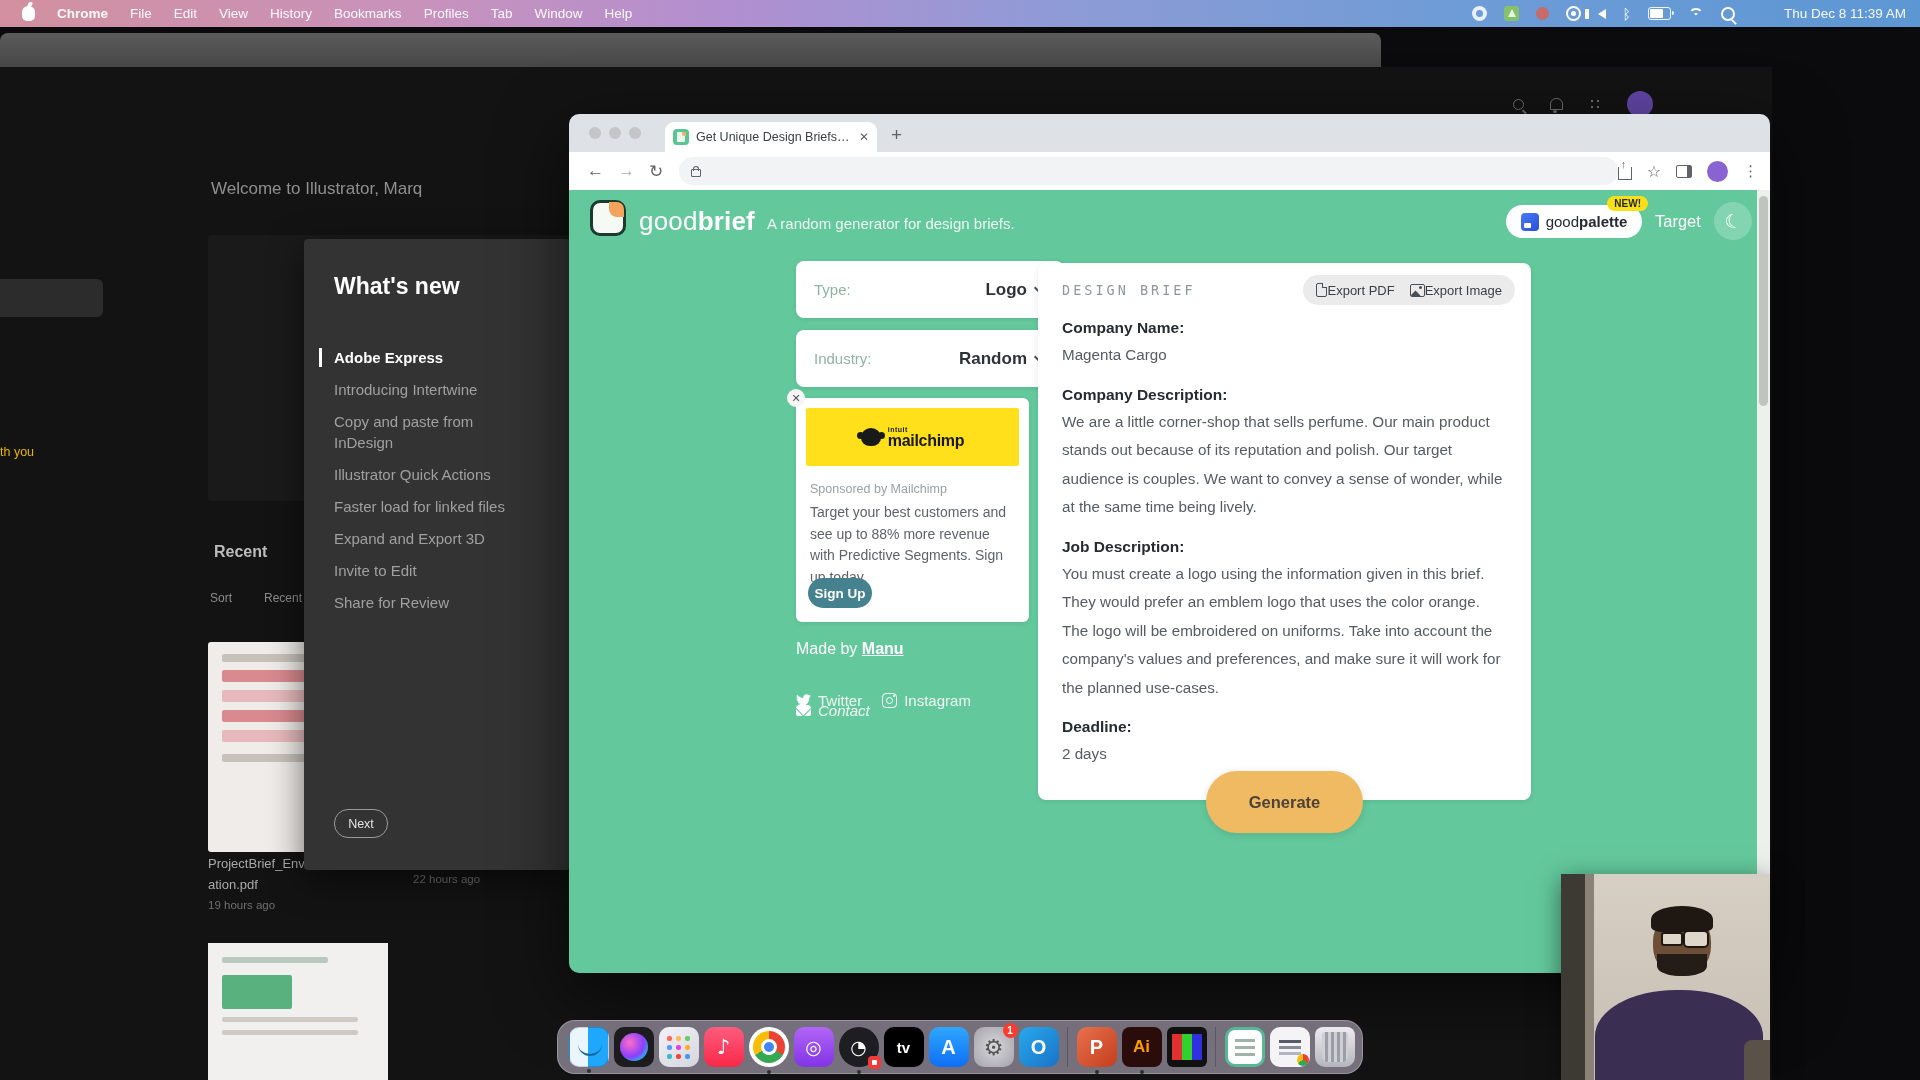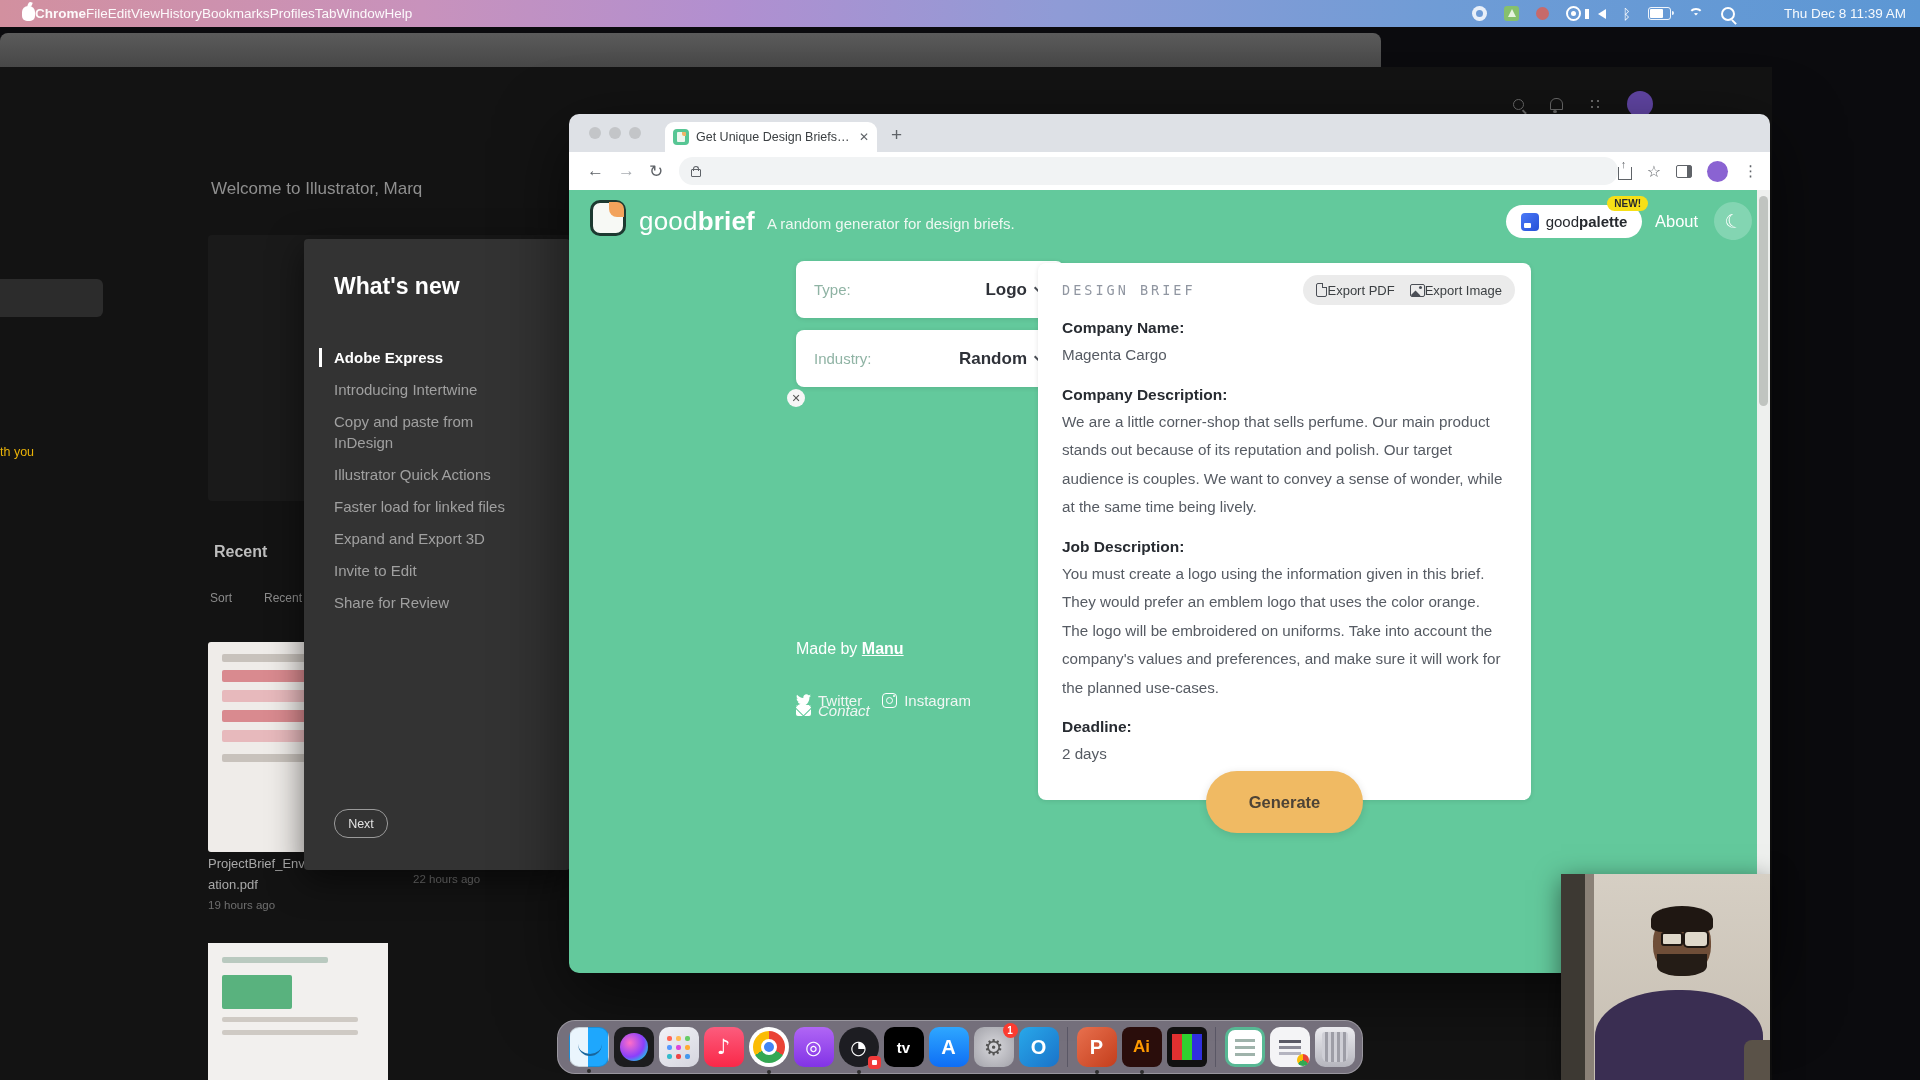--- a/index.html
+++ b/index.html
@@ -3,21 +3,21 @@
 <meta charset="utf-8">
 <style>
   html,body{margin:0;padding:0;background:#000;}
   .screen{position:relative;width:1920px;height:1080px;overflow:hidden;background:#0b0b0e;font-family:"Liberation Sans",sans-serif;}
   .abs{position:absolute;}
 
   
   .menubar{position:absolute;left:0;top:0;width:1920px;height:27px;display:flex;align-items:center;
     background:linear-gradient(90deg,#d2909f 0%,#c892bc 22%,#b18fd0 38%,#8f9bd6 55%,#6f9cd6 75%,#5c97d4 100%);
     color:rgba(255,255,255,.95);font-size:13.5px;}
-  .menubar .menus{display:flex;align-items:center;padding-left:22px;}
+  .menubar .menus{display:flex;align-items:center;gap:22px;padding-left:22px;}
   .menubar .menus .mi{white-space:nowrap;}
   .menubar .menus .mi.bold{font-weight:700;}
   .apple-glyph{width:13px;height:15px;background:#fff;border-radius:6px 6px 5px 5px;position:relative;display:inline-block;}
   .apple-glyph:before{content:"";position:absolute;top:-4px;left:6px;width:4px;height:5px;background:#fff;border-radius:60% 0 60% 0;transform:rotate(20deg);}
   .menubar .status{margin-left:auto;display:flex;align-items:center;gap:17px;padding-right:14px;}
   .sic{display:inline-flex;align-items:center;justify-content:center;}
   .ic-circle{width:15px;height:15px;border-radius:50%;background:rgba(255,255,255,.85);position:relative;}
   .ic-circle:after{content:"";position:absolute;inset:4px;border-radius:50%;background:#6f9cd6;}
   .ic-green{width:15px;height:15px;border-radius:3px;background:#86c06c;position:relative;}
   .ic-green:after{content:"";position:absolute;left:4px;top:3px;border-left:4px solid transparent;border-right:4px solid transparent;border-bottom:8px solid #e7f3df;}
@@ -313,41 +313,53 @@
 
     <div class="page">
       <div class="gb-logo abs"></div>
       <div class="abs gb-word"><span>good</span><b>brief</b></div>
       <div class="abs gb-tag">A random generator for design briefs.</div>
       <div class="abs gp-pill">
         <span class="gp-icon"></span>
         <span class="gp-text"><span>good</span><b>palette</b></span>
         <span class="gp-new">NEW!</span>
       </div>
-      <div class="abs gb-about">About</div>
+      <div class="abs gb-about">Target</div>
       <div class="abs gb-moon">
           <span>☾</span>
         </div>
 
       <div class="abs card dd" style="top:71px;">
         <span class="dd-label">Type:</span>
         <span class="dd-val">
             <span>Logo</span>
             <i class="chev"></i>
           </span>
       </div>
       <div class="abs card dd" style="top:140px;">
         <span class="dd-label">Industry:</span>
         <span class="dd-val">
             <span>Random</span>
             <i class="chev"></i>
           </span>
       </div>
 
       <div class="abs ad-x">✕</div>
+      <div class="abs card ad">
+        <div class="ad-banner">
+          <span class="freddie"></span>
+          <span class="mc-txt">
+            <span class="mc-intuit">intuit</span>
+            <span class="mc-brand">mailchimp</span>
+          </span>
+        </div>
+        <div class="ad-sponsored">Sponsored by Mailchimp</div>
+        <div class="ad-body">Target your best customers and see up to 88% more revenue with Predictive Segments. Sign up today.</div>
+        <div class="ad-cta">Sign Up</div>
+      </div>
 
       <div class="abs madeby"><span>Made by</span> <b>Manu</b></div>
       <div class="abs social">
         <span class="lk">
           <svg width="15" height="13" viewBox="0 0 24 20">
               <path fill="#fff" d="M24 2.3c-.9.4-1.8.7-2.8.8 1-.6 1.8-1.6 2.1-2.7-.9.6-2 1-3.1 1.2C19.3.6 18 0 16.6 0c-2.7 0-4.9 2.2-4.9 4.9 0 .4 0 .8.1 1.1C7.7 5.8 4.1 3.8 1.7.9 1.2 1.7 1 2.5 1 3.4c0 1.7.9 3.2 2.2 4.1-.8 0-1.6-.2-2.2-.6v.1c0 2.4 1.7 4.4 3.9 4.8-.4.1-.8.2-1.3.2-.3 0-.6 0-.9-.1.6 2 2.4 3.4 4.6 3.4-1.7 1.3-3.8 2.1-6.1 2.1-.4 0-.8 0-1.2-.1C2.2 18.6 4.8 19.4 7.5 19.4c9.1 0 14-7.5 14-14v-.6c1-.7 1.8-1.6 2.5-2.5z"></path>
             </svg>
           <span>Twitter</span>
         </span>
         <span class="lk">

